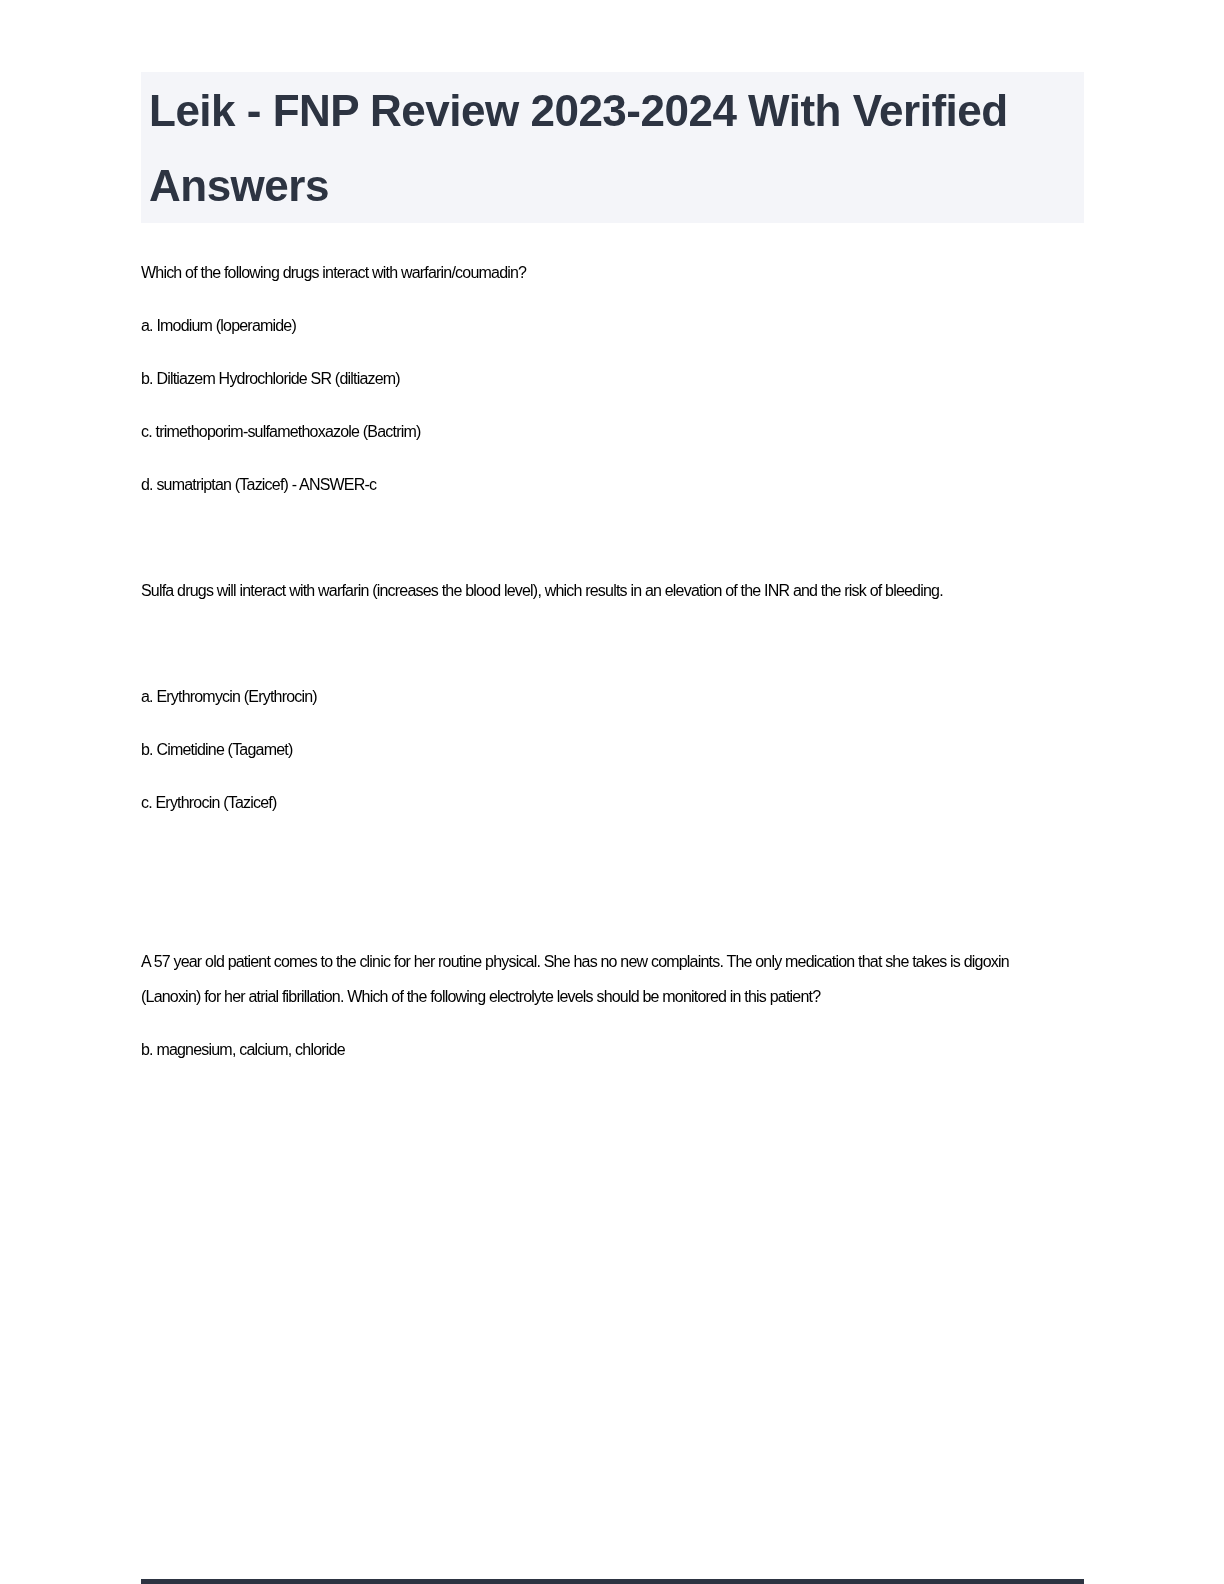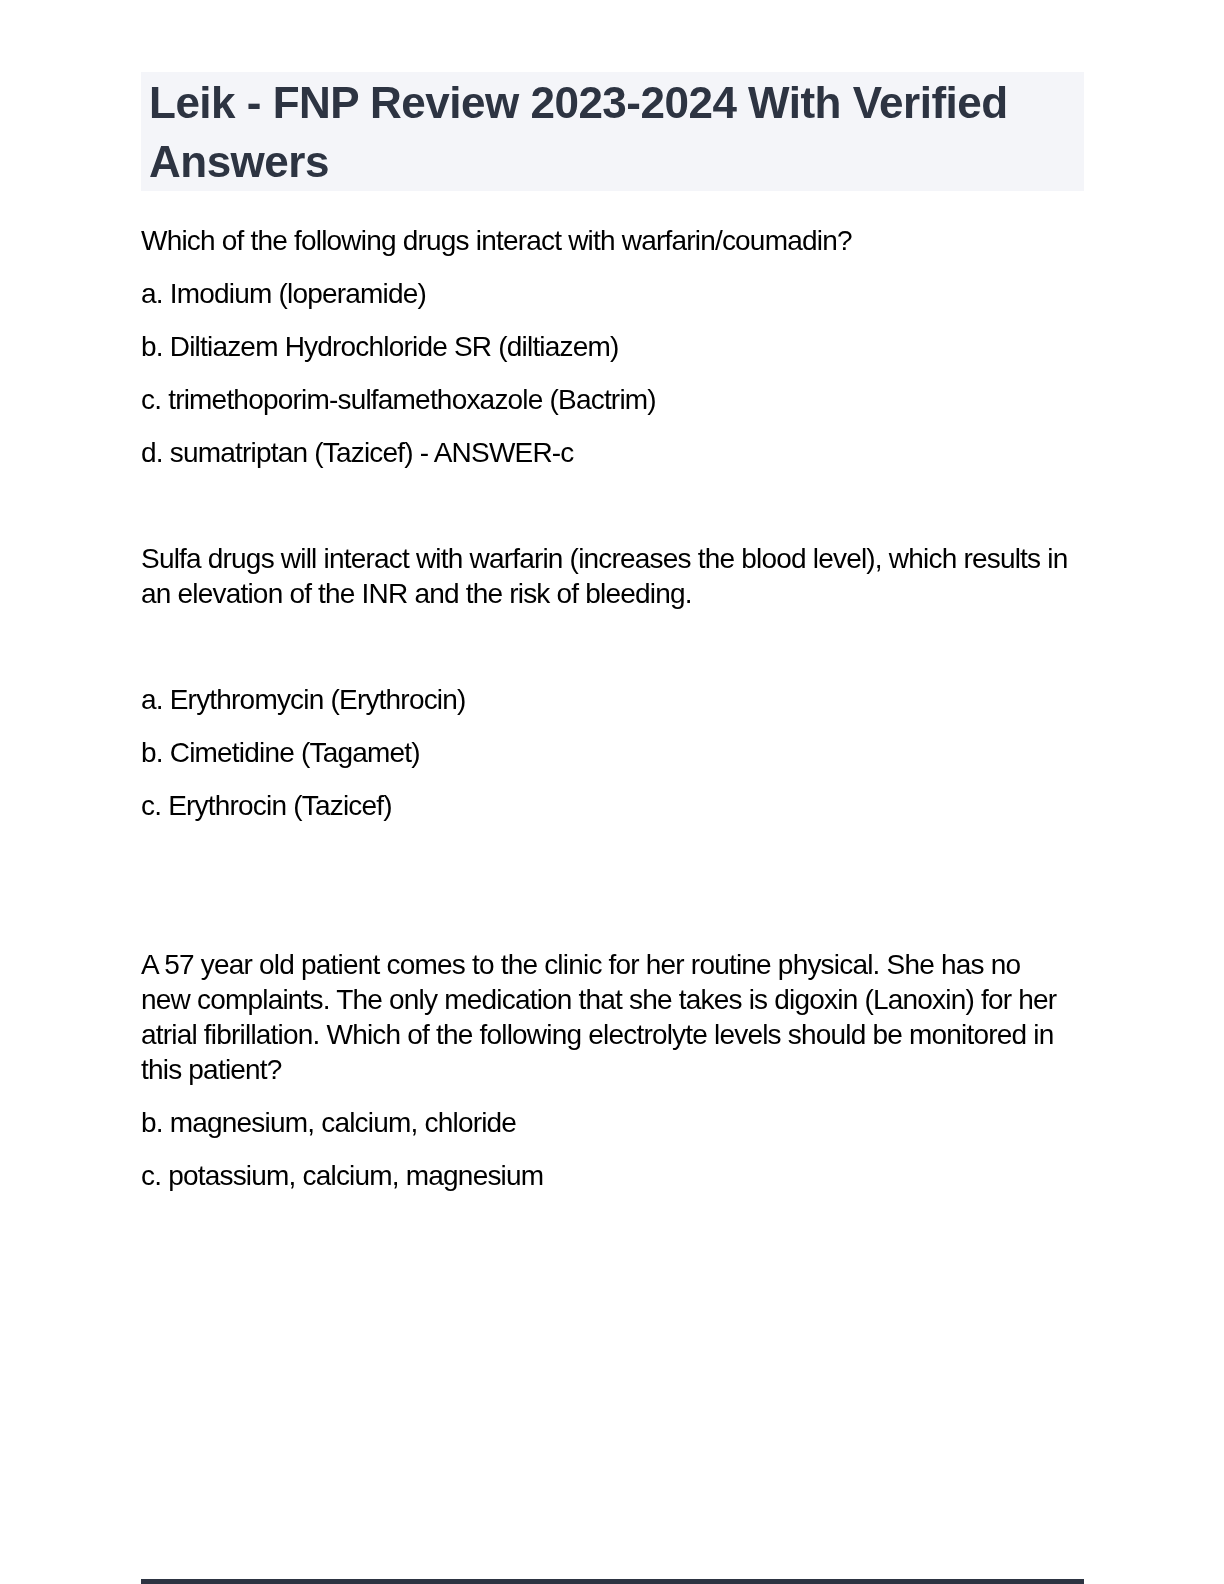--- a/index.html
+++ b/index.html
@@ -20,29 +20,29 @@
   .title-banner {
     background: #f4f5f9;
     padding: 1px 8px 0 8px;
     min-height: 110px;
     box-sizing: border-box;
     margin-bottom: 32px;
   }
   .title-banner h1 {
     margin: 0;
     font-size: 44px;
-    line-height: 59px;
+    line-height: 75px;
     font-weight: 700;
     letter-spacing: -0.5px;
     color: #2d3442;
   }
   .body-text { width: 936px; }
   .para {
     margin: 0 6px 18px 0;
-    font-size: 28px;
+    font-size: 16px;
     line-height: 35px;
     letter-spacing: -0.8px;
     color: #000000;
   }
   .blank { height: 53px; }
   .bottom-bar {
     position: absolute;
     left: 141px;
     bottom: 0;
     width: 943px;
@@ -78,19 +78,18 @@
       <p class="para">b. Cimetidine (Tagamet)</p>
       <p class="para">c. Erythrocin (Tazicef)</p>
 
       <div class="blank"></div>
 
 
       <div class="blank"></div>
 
       <p class="para">A 57 year old patient comes to the clinic for her routine physical. She has no new complaints. The only medication that she takes is digoxin (Lanoxin) for her atrial fibrillation. Which of the following electrolyte levels should be monitored in this patient?</p>
       <p class="para">b. magnesium, calcium, chloride</p>
-      <p class="para">c. potassium, calcium, magnesium</p>
 
     </div>
   </div>
 
   <div class="bottom-bar"></div>
 </div>
 
 </body></html>

